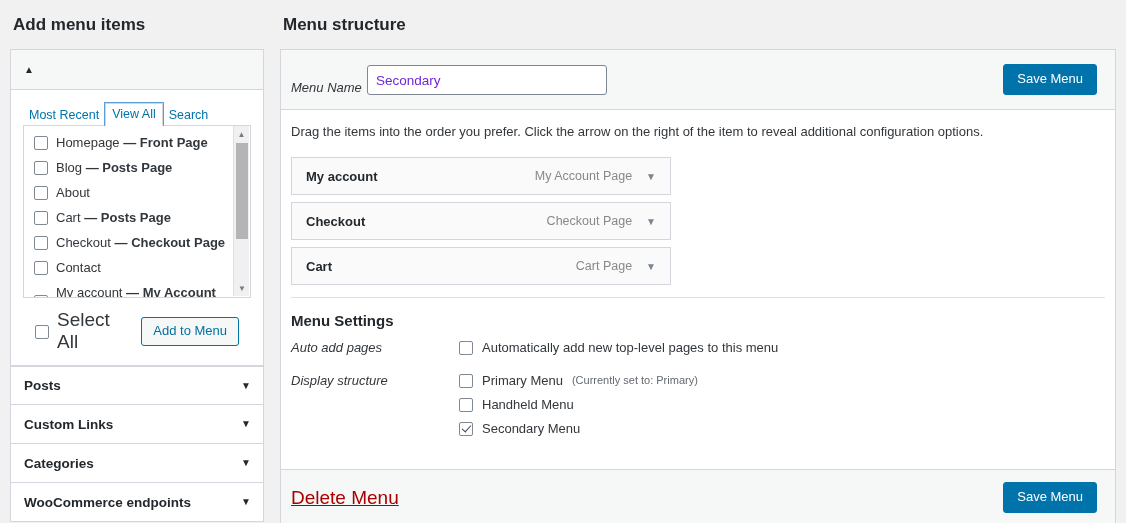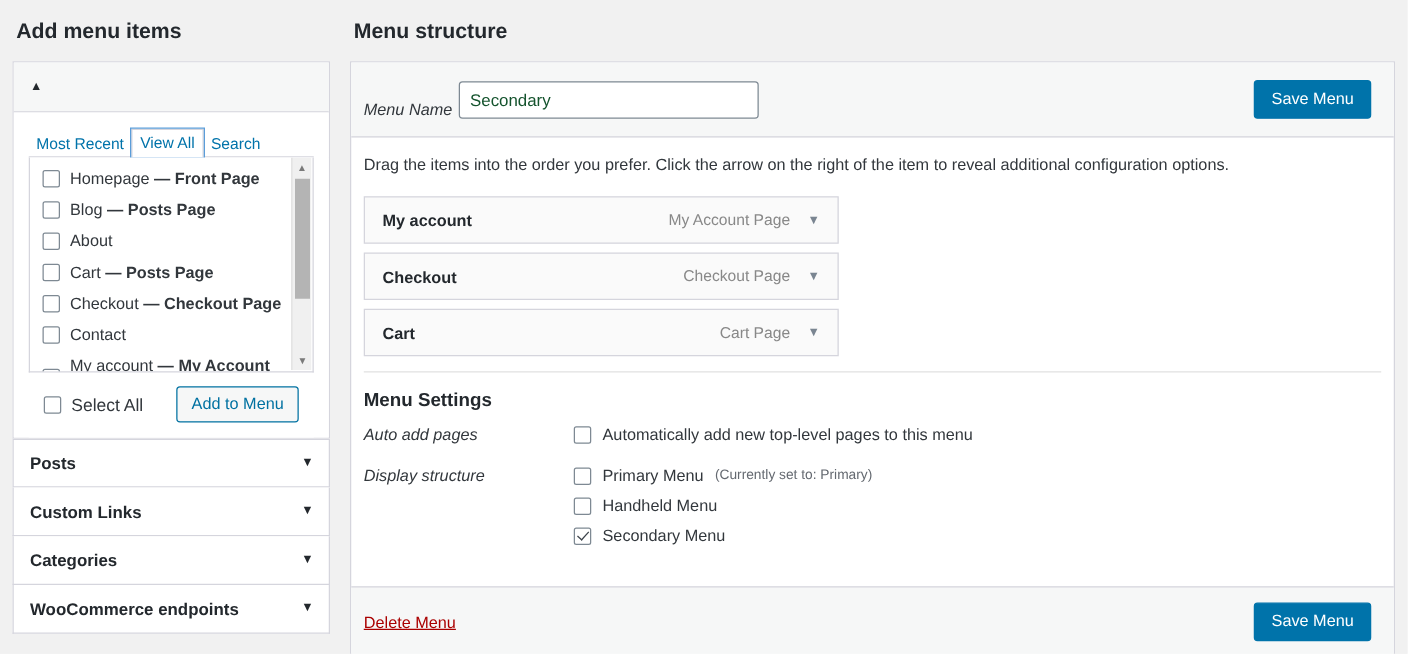--- a/index.html
+++ b/index.html
@@ -165,21 +165,21 @@
 
   .cl-footer {
     display: flex;
     align-items: center;
     padding: 11px 12px 12px 12px;
     background: #fff;
   }
   .select-all {
     display: flex;
     align-items: center;
-    font-size: 14px;
+    font-size: 19px;
     gap: 8px;
     flex: 1;
   }
   .btn-secondary {
     border: 1px solid #0071a1;
     color: #0071a1;
     background: #f6f7f7;
     font-size: 13px;
     border-radius: 3px;
     padding: 5px 11px 6px 11px;
@@ -228,21 +228,21 @@
     width: 76px;
   }
   .text-input {
     width: 240px;
     height: 28px;
     border: 1px solid #7e8993;
     border-radius: 3px;
     padding: 14px 8px;
     font-size: 13.5px;
     font-family: "Liberation Sans", sans-serif;
-    color: #14532d;
+    color: #6d28d9;
     background: #fff;
   }
   .btn-primary {
     background: #0073aa;
     color: #fff;
     border: 1px solid #0073aa;
     border-radius: 3px;
     font-size: 13px;
     padding: 6px 13px 7px 13px;
     cursor: pointer;
@@ -315,21 +315,21 @@
 
   .panel-foot {
     border-top: 1px solid #d5d5dd;
     background: #f6f7f7;
     display: flex;
     align-items: center;
     padding: 12px 18px 12px 10px;
   }
   .delete-link {
     color: #a00;
-    font-size: 13px;
+    font-size: 19px;
     text-decoration: underline;
     cursor: pointer;
   }
 </style>
 </head>
 <body>
 
 <div class="page">
 
   <div class="left-col">

